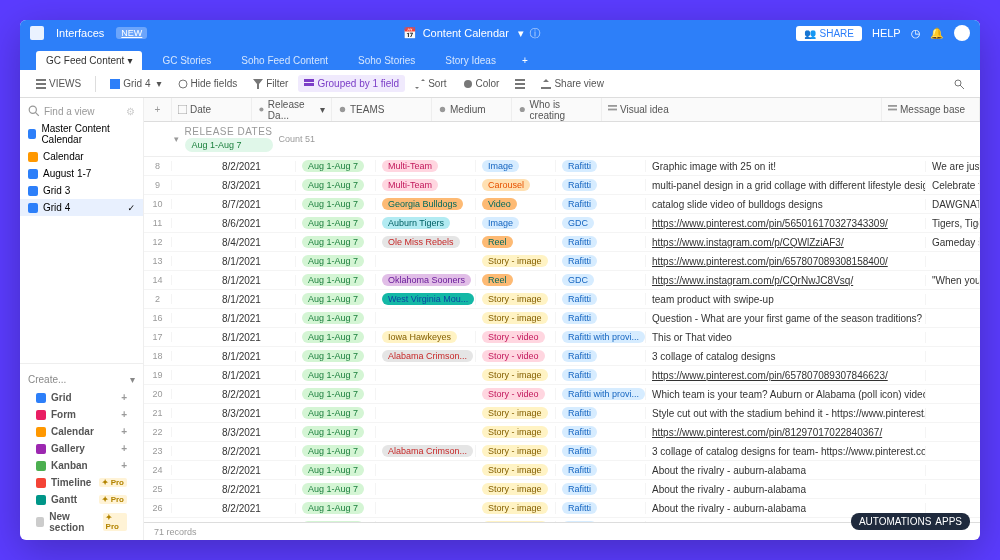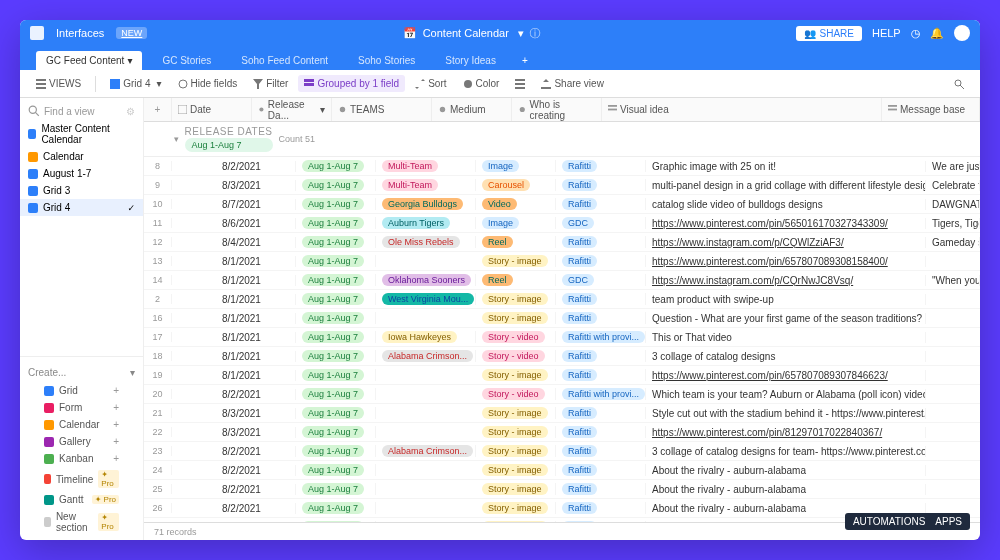--- a/index.html
+++ b/index.html
@@ -27,21 +27,21 @@
 .main { flex: 1; display: flex; overflow: hidden; }
 .sidebar { width: 124px; border-right: 1px solid #eee; display: flex; flex-direction: column; padding: 4px 0; font-size: 10px; }
 .search-box { display: flex; align-items: center; gap: 4px; padding: 3px 8px; color: #999; }
 .view-item { display: flex; align-items: center; gap: 5px; padding: 3px 8px; cursor: pointer; }
 .view-item.active { background: #e8f0fe; }
 .view-item .check { margin-left: auto; font-size: 9px; }
 .view-icon { width: 10px; height: 10px; border-radius: 2px; }
 .sidebar-divider { height: 1px; background: #eee; margin: 6px 0; }
 .create-header { padding: 4px 8px; color: #888; font-size: 10px; display: flex; align-items: center; }
 .create-header .caret { margin-left: auto; }
-.create-item { display: flex; align-items: center; gap: 5px; padding: 3px 24px; cursor: pointer; color: #555; }
+.create-item { display: flex; align-items: center; gap: 5px; padding: 3px 16px; cursor: pointer; color: #555; font-weight: bold; }
 .create-item .plus { margin-left: auto; color: #999; }
 .pro-badge { background: #fff3d6; color: #b38400; font-size: 8px; padding: 0 3px; border-radius: 2px; margin-left: auto; }
 .grid-area { flex: 1; display: flex; flex-direction: column; overflow: hidden; }
 .col-headers { height: 24px; border-bottom: 1px solid #ddd; display: flex; font-size: 10px; color: #555; background: #fafafa; }
 .col-h { border-right: 1px solid #eee; display: flex; align-items: center; padding: 0 6px; gap: 3px; }
 .col-h svg { width: 9px; height: 9px; fill: #999; }
 .col-num { width: 28px; justify-content: center; }
 .rows { flex: 1; overflow: auto; }
 .group-header { display: flex; align-items: center; gap: 6px; padding: 4px 8px 4px 30px; font-size: 9px; border-bottom: 1px solid #eee; }
 .group-label { color: #999; text-transform: uppercase; font-size: 10px; letter-spacing: 0.5px; }
@@ -679,16 +679,16 @@
           </div>
       </div>
 
       <div class="footer">
         <span>71 records</span>
       </div>
     </div>
   </div>
 </div>
 
-<div style="position:absolute;bottom:30px;right:30px;background:#1f2a3d;color:#fff;font-size:10px;padding:3px 8px;border-radius:3px;display:flex;gap:10px">
+<div style="position:absolute;bottom:30px;right:30px;background:#1f2a3d;color:#fff;font-size:10px;padding:3px 8px;border-radius:8px;display:flex;gap:4px">
   <span>AUTOMATIONS</span>
   <span>APPS</span>
 </div>
 
 </body></html>

